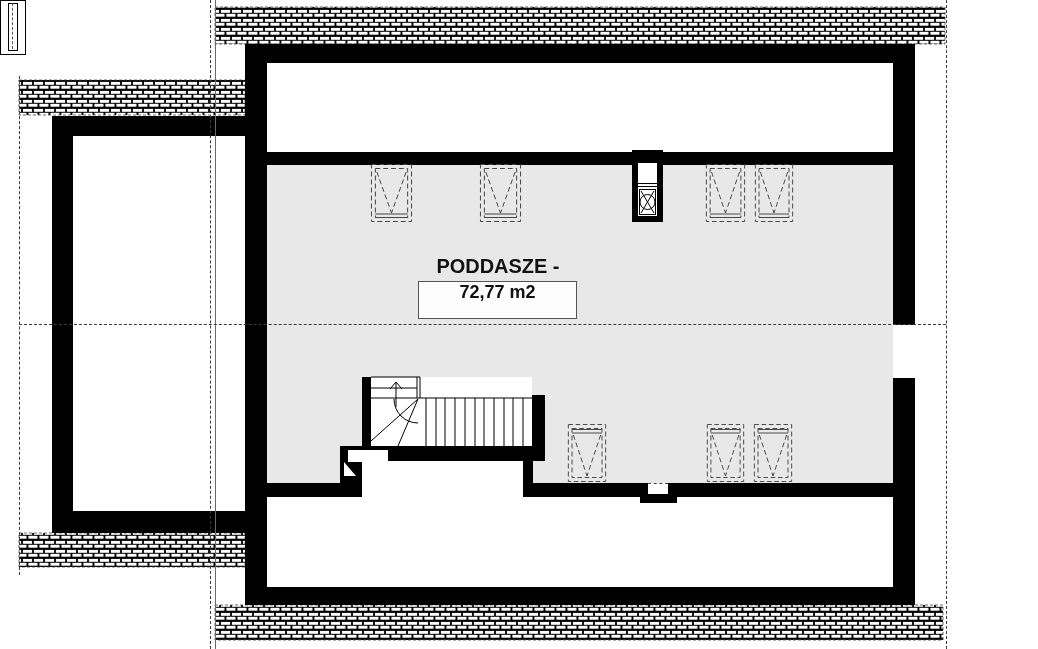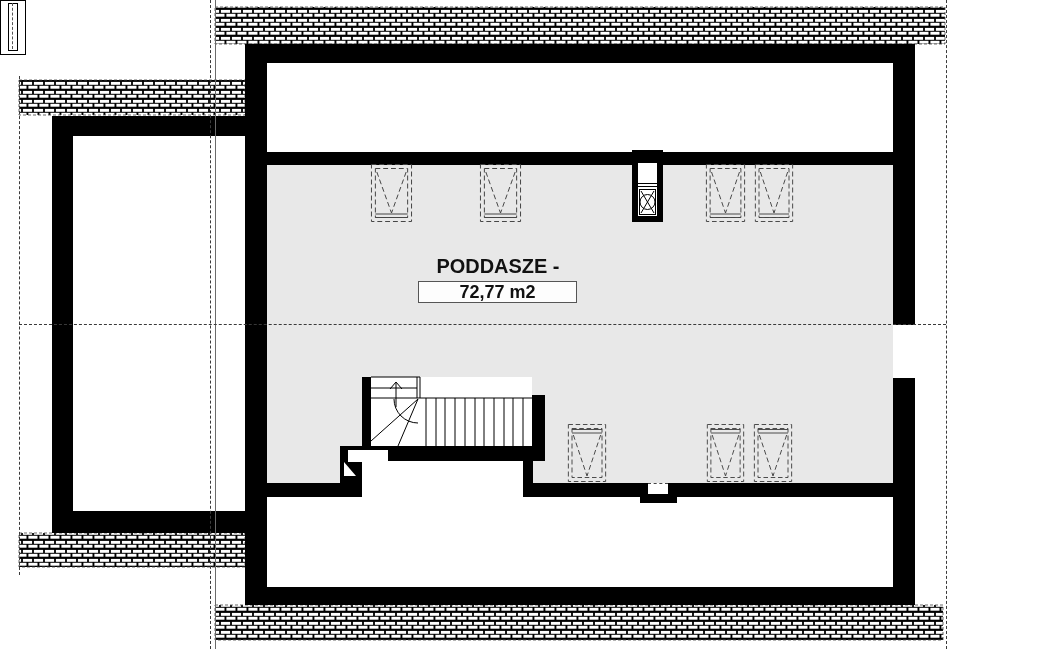--- a/index.html
+++ b/index.html
@@ -11,21 +11,21 @@
   .white{background:#fff;}
   .gray{background:#e8e8e8;}
   .overlay{position:absolute;z-index:5;}
   .guide{position:absolute;z-index:6;pointer-events:none;}
   .dash-v{border-left:1px dashed #3a3a3a;width:0;}
   .solid-v{border-left:1px solid #6a6a6a;width:0;}
   .dash-h{border-top:1px dashed #3a3a3a;height:0;}
   .label{position:absolute;z-index:8;color:#111;}
   #plan-title{left:398px;top:254px;width:200px;text-align:center;
       font-size:21px;font-weight:700;letter-spacing:0px;transform:scaleX(0.95);}
-  #area-box{left:418px;top:281px;width:159px;height:22px;background:#fdfdfd;
+  #area-box{left:418px;top:281px;width:159px;height:38px;background:#fdfdfd;
       border:1px solid #555;box-sizing:border-box;text-align:center;
       font-size:18px;font-weight:700;line-height:20px;transform-origin:center;}
   #window-right{left:891px;top:324px;width:26px;height:55px;background:#fff;
       border:1px solid #000;box-sizing:border-box;z-index:5;}
   #window-right .frame{position:absolute;left:8px;top:3px;width:8px;height:46px;
       border:1px solid #000;background:#fff;}
   #window-right .mid{position:absolute;left:12px;top:3px;height:46px;width:0;
       border-left:1px dashed #555;}
   .notch-top-dash{border-top:1px dashed #444;}
   svg{display:block;}

